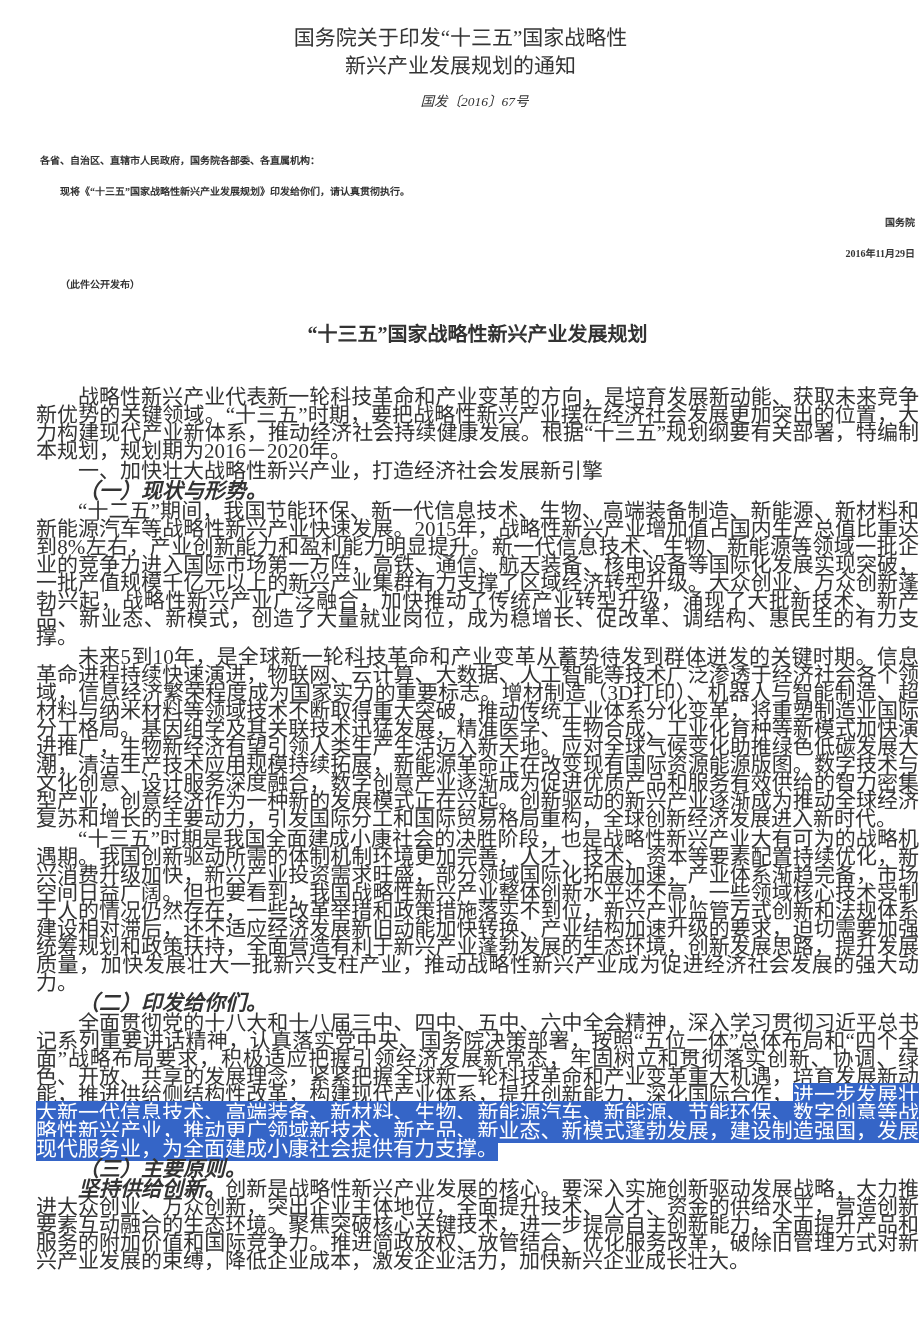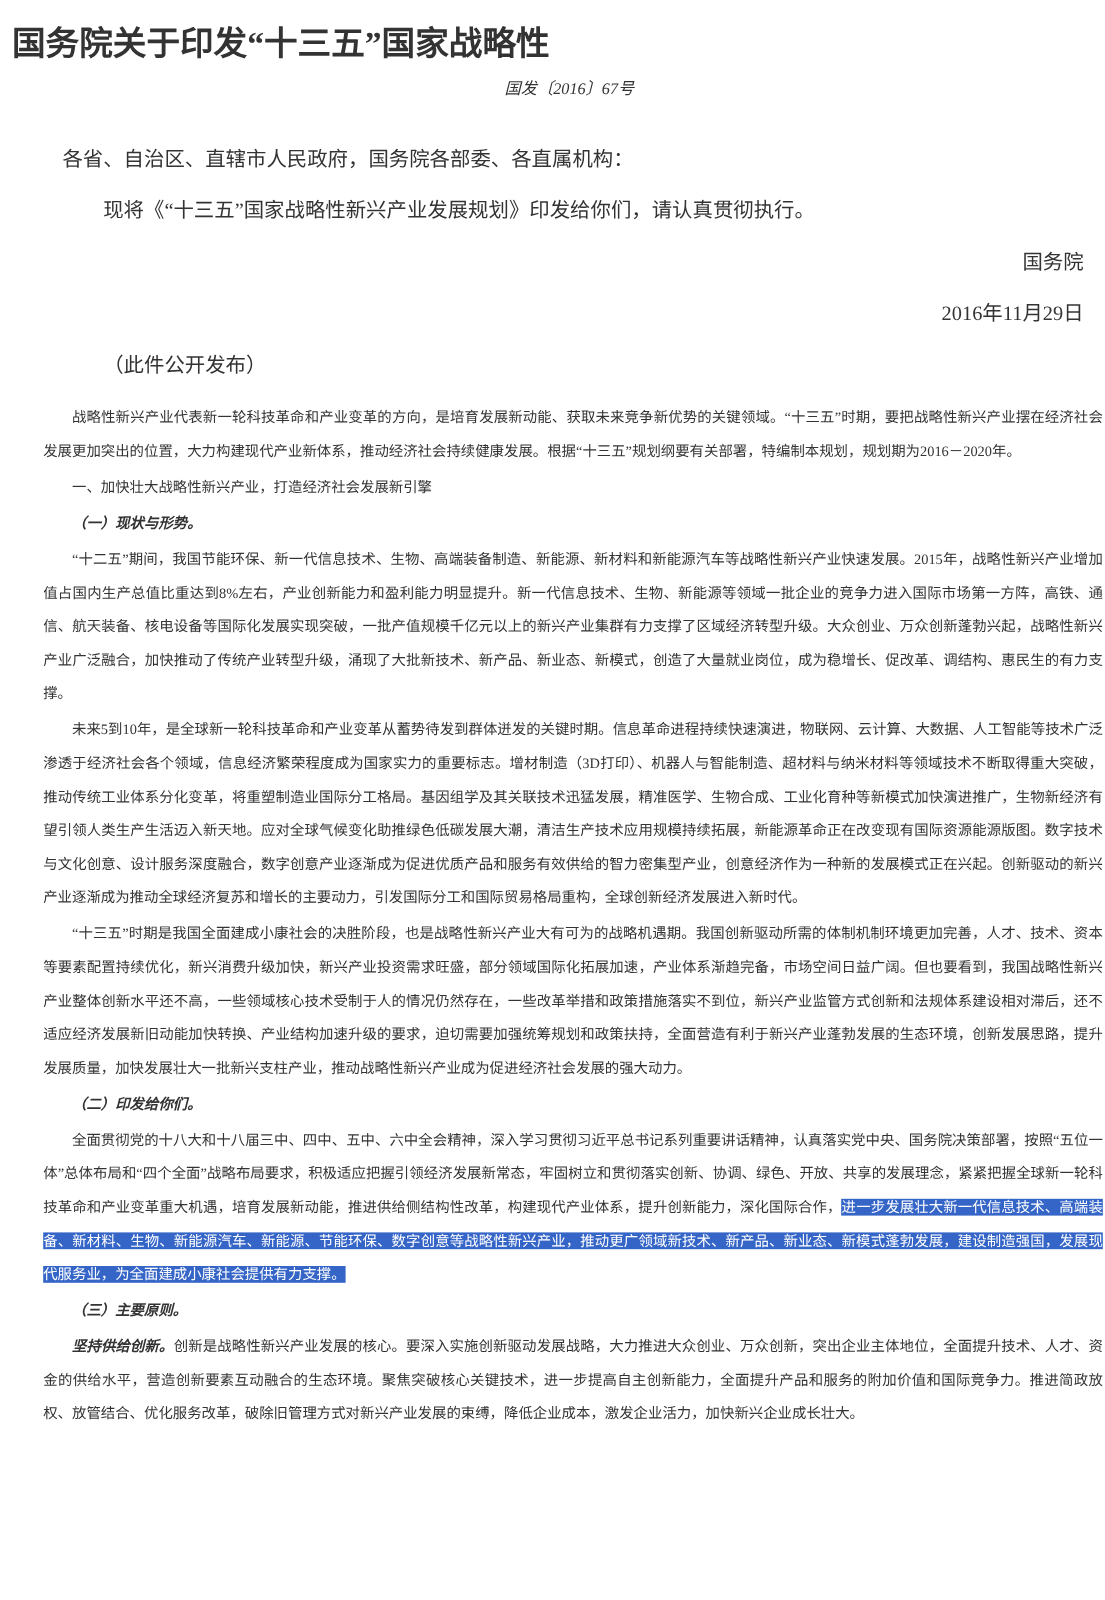--- a/index.html
+++ b/index.html
@@ -10,76 +10,79 @@
   html,body{margin:0;padding:0;background:#ffffff;}
   body{
     width:921px;height:1333px;overflow:hidden;
     font-family:"Liberation Serif","DejaVu Serif",serif;
     color:var(--text);
   }
   .page{width:921px;height:1333px;background:#fff;}
 
   .doc-title{
     margin:24px 10px 0 10px;
-    font-size:28px;line-height:28px;font-weight:700;
+    text-align:center;
+    font-size:21px;line-height:28px;font-weight:400;
   }
   .doc-number{
     margin-top:13px;
     text-align:center;
     font-size:13.5px;line-height:18px;
     font-style:italic;
     padding-left:28px;
   }
 
   .content{
     padding:0 2px 0 36px; 
   }
 
   .intro{margin-top:36px;}
-  .intro p{margin:16px;font-size:17px;line-height:27px;}
+  .intro p{margin:4px;font-size:10px;line-height:27px;font-weight:bold;}
   .p-indent{text-indent:2em;}
   .p-center{text-align:right;}
 
   .plan-title{
     margin:22px 0 40px 0;
     text-align:center;
     font-size:20px;line-height:28px;font-weight:700;
   }
 
   .body-text p{
     margin:2px 0;
-    font-size:12px;line-height:28px;
+    font-size:21px;line-height:18px;
     text-indent:2em;
     text-align:justify;
   }
   .sec-heading{font-weight:400;}
   .kai{font-style:italic;font-weight:bold;}
   .hl{background:var(--hl-bg);color:var(--hl-fg);}
 </style>
 </head>
 <body>
 
 <div class="page">
 
   <div class="doc-title">
     <div>国务院关于印发“十三五”国家战略性</div>
+    <div>新兴产业发展规划的通知</div>
   </div>
 
   <div class="doc-number">国发〔2016〕67号</div>
 
   <div class="content">
 
     <div class="intro">
       <p>各省、自治区、直辖市人民政府，国务院各部委、各直属机构：</p>
       <p class="p-indent">现将《“十三五”国家战略性新兴产业发展规划》印发给你们，请认真贯彻执行。</p>
       <p class="p-center">国务院</p>
       <p class="p-center">2016年11月29日</p>
       <p class="p-indent">（此件公开发布）</p>
     </div>
 
+    <div class="plan-title">“十三五”国家战略性新兴产业发展规划</div>
 
     <div class="body-text">
       <p>战略性新兴产业代表新一轮科技革命和产业变革的方向，是培育发展新动能、获取未来竞争新优势的关键领域。“十三五”时期，要把战略性新兴产业摆在经济社会发展更加突出的位置，大力构建现代产业新体系，推动经济社会持续健康发展。根据“十三五”规划纲要有关部署，特编制本规划，规划期为2016－2020年。</p>
 
       <p class="sec-heading">一、加快壮大战略性新兴产业，打造经济社会发展新引擎</p>
 
       <p class="kai">（一）现状与形势。</p>
       <p>“十二五”期间，我国节能环保、新一代信息技术、生物、高端装备制造、新能源、新材料和新能源汽车等战略性新兴产业快速发展。2015年，战略性新兴产业增加值占国内生产总值比重达到8%左右，产业创新能力和盈利能力明显提升。新一代信息技术、生物、新能源等领域一批企业的竞争力进入国际市场第一方阵，高铁、通信、航天装备、核电设备等国际化发展实现突破，一批产值规模千亿元以上的新兴产业集群有力支撑了区域经济转型升级。大众创业、万众创新蓬勃兴起，战略性新兴产业广泛融合，加快推动了传统产业转型升级，涌现了大批新技术、新产品、新业态、新模式，创造了大量就业岗位，成为稳增长、促改革、调结构、惠民生的有力支撑。</p>
       <p>未来5到10年，是全球新一轮科技革命和产业变革从蓄势待发到群体迸发的关键时期。信息革命进程持续快速演进，物联网、云计算、大数据、人工智能等技术广泛渗透于经济社会各个领域，信息经济繁荣程度成为国家实力的重要标志。增材制造（3D打印）、机器人与智能制造、超材料与纳米材料等领域技术不断取得重大突破，推动传统工业体系分化变革，将重塑制造业国际分工格局。基因组学及其关联技术迅猛发展，精准医学、生物合成、工业化育种等新模式加快演进推广，生物新经济有望引领人类生产生活迈入新天地。应对全球气候变化助推绿色低碳发展大潮，清洁生产技术应用规模持续拓展，新能源革命正在改变现有国际资源能源版图。数字技术与文化创意、设计服务深度融合，数字创意产业逐渐成为促进优质产品和服务有效供给的智力密集型产业，创意经济作为一种新的发展模式正在兴起。创新驱动的新兴产业逐渐成为推动全球经济复苏和增长的主要动力，引发国际分工和国际贸易格局重构，全球创新经济发展进入新时代。</p>
       <p>“十三五”时期是我国全面建成小康社会的决胜阶段，也是战略性新兴产业大有可为的战略机遇期。我国创新驱动所需的体制机制环境更加完善，人才、技术、资本等要素配置持续优化，新兴消费升级加快，新兴产业投资需求旺盛，部分领域国际化拓展加速，产业体系渐趋完备，市场空间日益广阔。但也要看到，我国战略性新兴产业整体创新水平还不高，一些领域核心技术受制于人的情况仍然存在，一些改革举措和政策措施落实不到位，新兴产业监管方式创新和法规体系建设相对滞后，还不适应经济发展新旧动能加快转换、产业结构加速升级的要求，迫切需要加强统筹规划和政策扶持，全面营造有利于新兴产业蓬勃发展的生态环境，创新发展思路，提升发展质量，加快发展壮大一批新兴支柱产业，推动战略性新兴产业成为促进经济社会发展的强大动力。</p>

